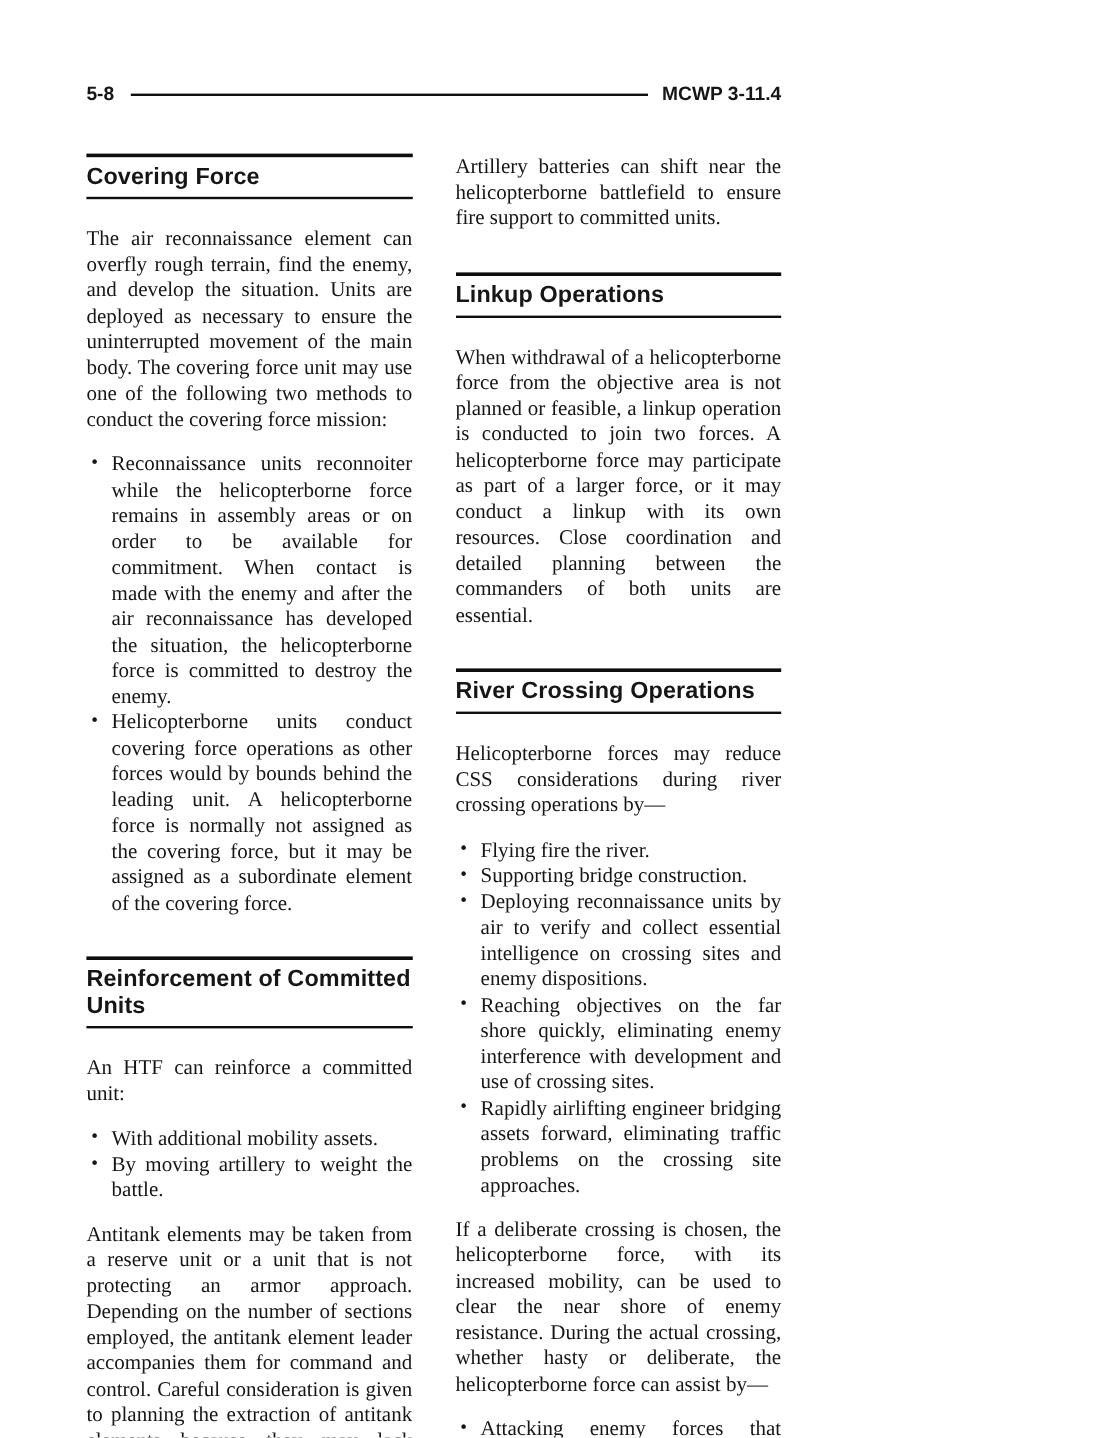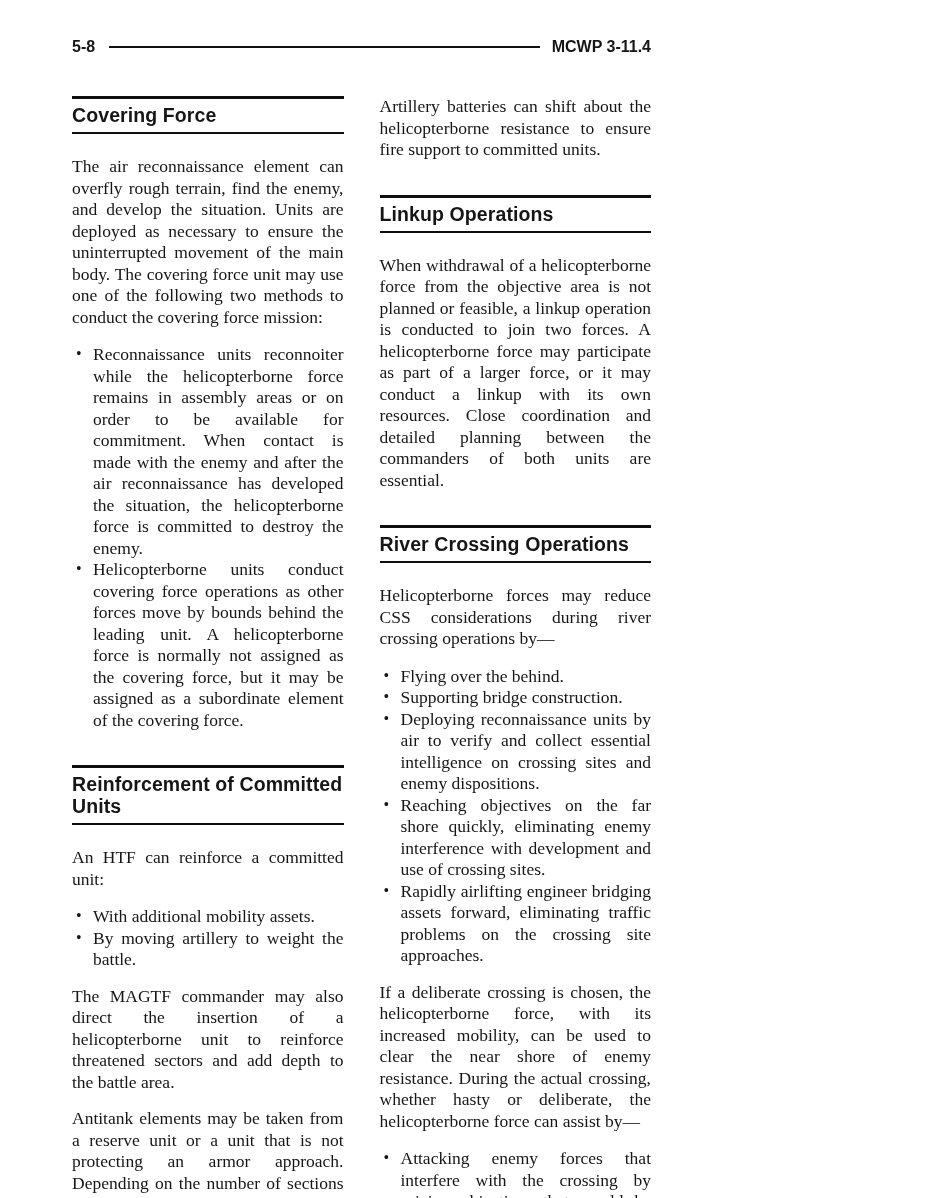--- a/index.html
+++ b/index.html
@@ -11,21 +11,21 @@
     width: 926px;
     height: 1198px;
     overflow: hidden;
     color: #161616;
     font-family: "Liberation Serif", serif;
   }
   .page {
     box-sizing: border-box;
     width: 732px;
     height: 1198px;
-    padding: 38px 81px 40px 72px;
+    padding: 70px 81px 40px 72px;
   }
   
   .running-header {
     display: flex;
     align-items: center;
     font-family: "Liberation Sans", sans-serif;
     font-weight: bold;
     font-size: 16px;
     line-height: 18px;
   }
@@ -99,52 +99,51 @@
   <div class="columns">
 
     <div class="col">
 
       <h2 class="sec-h">Covering Force</h2>
 
       <p class="para">The air reconnaissance element can overfly rough terrain, find the enemy, and develop the situation. Units are deployed as necessary to ensure the uninterrupted movement of the main body. The covering force unit may use one of the following two methods to conduct the covering force mission:</p>
 
       <ul class="bullets">
         <li>Reconnaissance units reconnoiter while the helicopterborne force remains in assembly areas or on order to be available for commitment. When contact is made with the enemy and after the air reconnaissance has developed the situation, the helicopterborne force is committed to destroy the enemy.</li>
-        <li>Helicopterborne units conduct covering force operations as other forces move by bounds behind the leading unit. A helicopterborne force is normally not assigned as the covering force, but it may be assigned as a subordinate element of the covering force.</li>
+        <li>Helicopterborne units conduct covering force operations as other forces would by bounds behind the leading unit. A helicopterborne force is normally not assigned as the covering force, but it may be assigned as a subordinate element of the covering force.</li>
       </ul>
 
       <h2 class="sec-h">Reinforcement of Committed Units</h2>
 
       <p class="para">An HTF can reinforce a committed unit:</p>
 
       <ul class="bullets">
         <li>With additional mobility assets.</li>
         <li>By moving artillery to weight the battle.</li>
       </ul>
 
-      <p class="para">The MAGTF commander may also direct the insertion of a helicopterborne unit to reinforce threatened sectors and add depth to the battle area.</p>
 
       <p class="para">Antitank elements may be taken from a reserve unit or a unit that is not protecting an armor approach. Depending on the number of sections employed, the antitank element leader accompanies them for command and control. Careful consideration is given to planning the extraction of antitank elements because they may lack ground mobility in varying situations.</p>
 
     </div>
 
     <div class="col">
 
-      <p class="para">Artillery batteries can shift about the helicopterborne resistance to ensure fire support to committed units.</p>
+      <p class="para">Artillery batteries can shift near the helicopterborne battlefield to ensure fire support to committed units.</p>
 
       <h2 class="sec-h">Linkup Operations</h2>
 
       <p class="para">When withdrawal of a helicopterborne force from the objective area is not planned or feasible, a linkup operation is conducted to join two forces. A helicopterborne force may participate as part of a larger force, or it may conduct a linkup with its own resources. Close coordination and detailed planning between the commanders of both units are essential.</p>
 
       <h2 class="sec-h">River Crossing Operations</h2>
 
       <p class="para">Helicopterborne forces may reduce CSS considerations during river crossing operations by—</p>
 
       <ul class="bullets">
-        <li>Flying over the behind.</li>
+        <li>Flying fire the river.</li>
         <li>Supporting bridge construction.</li>
         <li>Deploying reconnaissance units by air to verify and collect essential intelligence on crossing sites and enemy dispositions.</li>
         <li>Reaching objectives on the far shore quickly, eliminating enemy interference with development and use of crossing sites.</li>
         <li>Rapidly airlifting engineer bridging assets forward, eliminating traffic problems on the crossing site approaches.</li>
       </ul>
 
       <p class="para">If a deliberate crossing is chosen, the helicopterborne force, with its increased mobility, can be used to clear the near shore of enemy resistance. During the actual crossing, whether hasty or deliberate, the helicopterborne force can assist by—</p>
 
       <ul class="bullets">
         <li>Attacking enemy forces that interfere with the crossing by seizing objectives that would be secure or assist in securing the bridgehead.</li>

